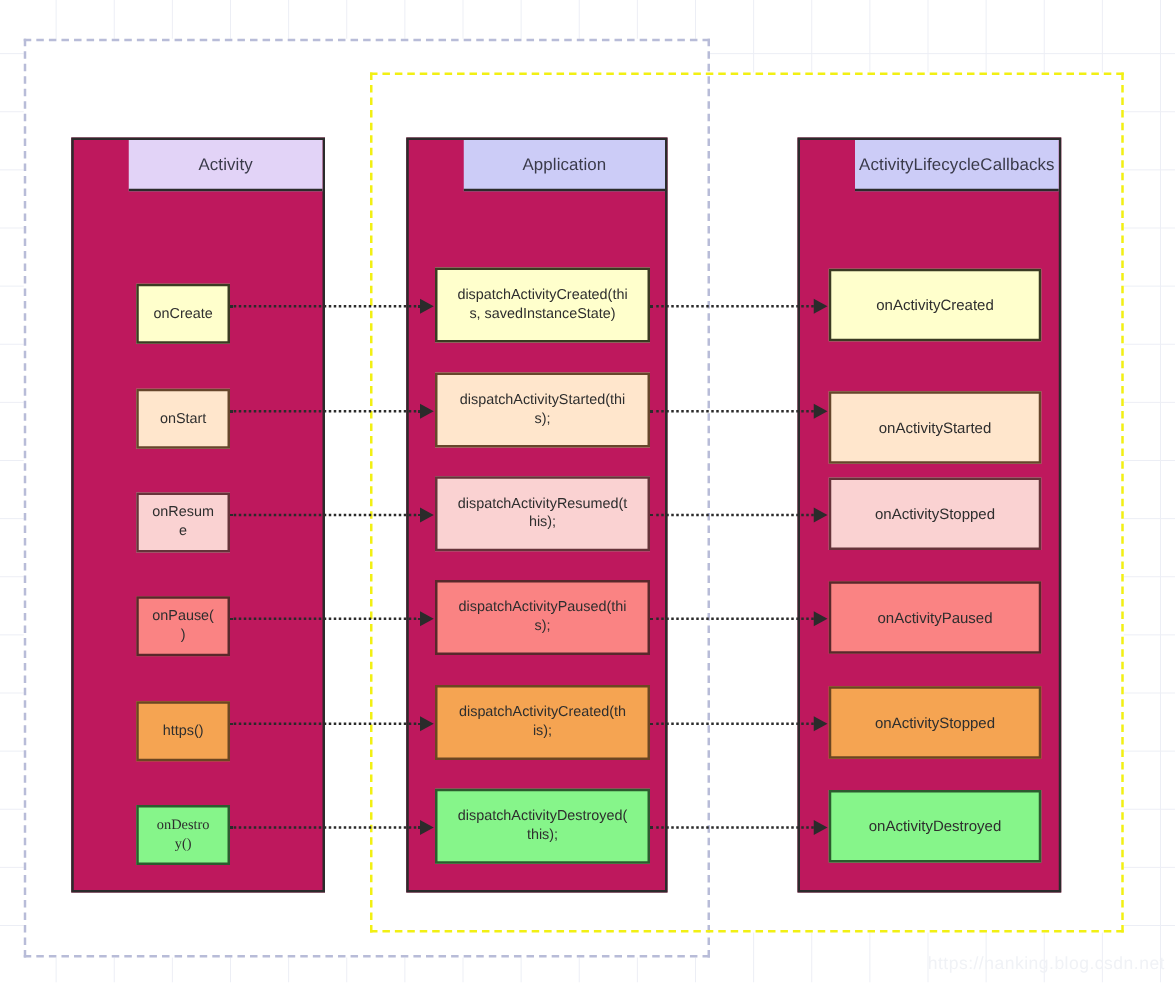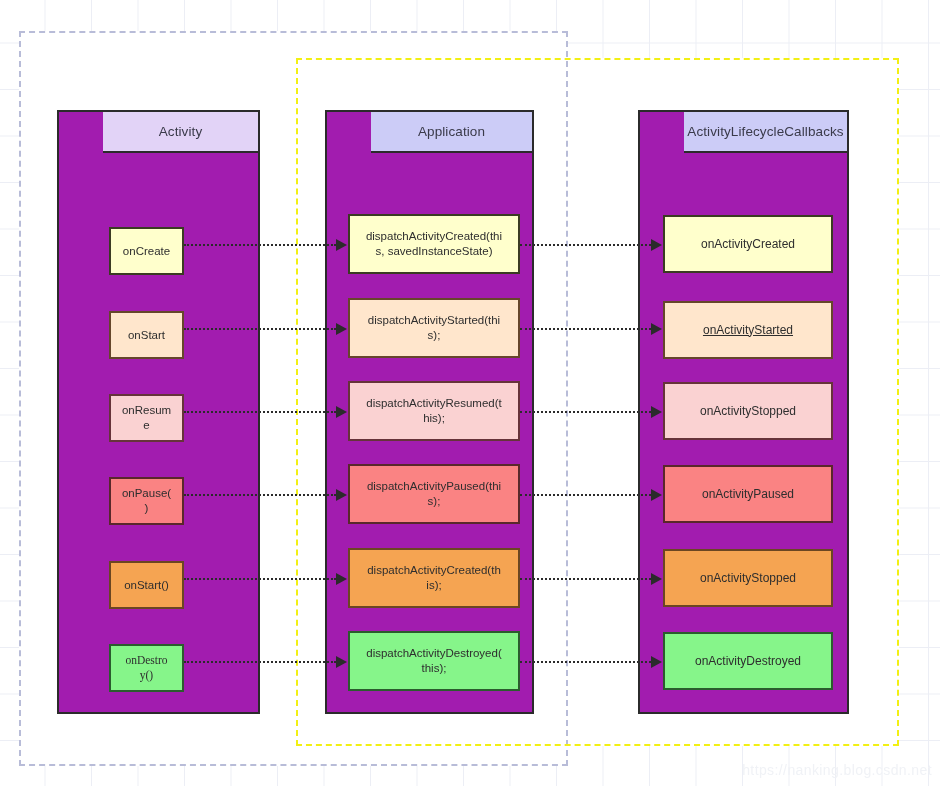--- a/index.html
+++ b/index.html
@@ -56,21 +56,21 @@
     position: absolute;
     left: 296px; top: 58px;
     width: 603px; height: 688px;
     background: #ffffff;
     z-index: 1;
   }
 
   
   .lane {
     position: absolute;
-    background: #a21caf;
+    background: #be185d;
     border: 2px solid #2b2b2b;
     box-sizing: border-box;
     z-index: 4;
     padding-left: 44px;
   }
   .lane-header {
     height: 41px;
     border-bottom: 2px solid #2b2b2b;
     box-sizing: border-box;
     display: flex;
@@ -179,21 +179,21 @@
     <div class="node mid" style="left: 348px; top: 214px; background: rgb(255, 255, 204); border-color: rgb(59, 59, 34);">dispatchActivityCreated(thi
 s, savedInstanceState)</div>
     <div class="node big" style="left: 663px; top: 215px; background: rgb(255, 255, 204); border-color: rgb(59, 59, 34);">onActivityCreated</div>
     <div class="connector" style="left: 184px; top: 244px; width: 152px;"></div>
     <div class="arrowhead" style="left: 336px; top: 239px;"></div>
     <div class="connector" style="left: 520px; top: 244px; width: 131px;"></div>
     <div class="arrowhead" style="left: 651px; top: 239px;"></div>
     <div class="node small" style="left: 109px; top: 311px; background: rgb(255, 230, 204); border-color: rgb(102, 70, 43);">onStart</div>
     <div class="node mid" style="left: 348px; top: 298px; background: rgb(255, 230, 204); border-color: rgb(102, 70, 43);">dispatchActivityStarted(thi
 s);</div>
-    <div class="node big" style="left: 663px; top: 301px; background: rgb(255, 230, 204); border-color: rgb(102, 70, 43); text-decoration: underline;">onActivityStarted</div>
+    <div class="node big" style="left: 663px; top: 313px; background: rgb(255, 230, 204); border-color: rgb(102, 70, 43);">onActivityStarted</div>
     <div class="connector" style="left: 184px; top: 328px; width: 152px;"></div>
     <div class="arrowhead" style="left: 336px; top: 323px;"></div>
     <div class="connector" style="left: 520px; top: 328px; width: 131px;"></div>
     <div class="arrowhead" style="left: 651px; top: 323px;"></div>
     <div class="node small" style="left: 109px; top: 394px; background: rgb(250, 210, 210); border-color: rgb(102, 51, 58);">onResum
 e</div>
     <div class="node mid" style="left: 348px; top: 381px; background: rgb(250, 210, 210); border-color: rgb(102, 51, 58);">dispatchActivityResumed(t
 his);</div>
     <div class="node big" style="left: 663px; top: 382px; background: rgb(250, 210, 210); border-color: rgb(102, 51, 58);">onActivityStopped</div>
     <div class="connector" style="left: 184px; top: 411px; width: 152px;"></div>
@@ -202,21 +202,21 @@
     <div class="arrowhead" style="left: 651px; top: 406px;"></div>
     <div class="node small" style="left: 109px; top: 477px; background: rgb(250, 131, 131); border-color: rgb(89, 40, 43);">onPause(
 )</div>
     <div class="node mid" style="left: 348px; top: 464px; background: rgb(250, 131, 131); border-color: rgb(89, 40, 43);">dispatchActivityPaused(thi
 s);</div>
     <div class="node big" style="left: 663px; top: 465px; background: rgb(250, 131, 131); border-color: rgb(89, 40, 43);">onActivityPaused</div>
     <div class="connector" style="left: 184px; top: 494px; width: 152px;"></div>
     <div class="arrowhead" style="left: 336px; top: 489px;"></div>
     <div class="connector" style="left: 520px; top: 494px; width: 131px;"></div>
     <div class="arrowhead" style="left: 651px; top: 489px;"></div>
-    <div class="node small" style="left: 109px; top: 561px; background: rgb(245, 164, 82); border-color: rgb(107, 70, 34);">onStart()</div>
+    <div class="node small" style="left: 109px; top: 561px; background: rgb(245, 164, 82); border-color: rgb(107, 70, 34);">https()</div>
     <div class="node mid" style="left: 348px; top: 548px; background: rgb(245, 164, 82); border-color: rgb(107, 70, 34);">dispatchActivityCreated(th
 is);</div>
     <div class="node big" style="left: 663px; top: 549px; background: rgb(245, 164, 82); border-color: rgb(107, 70, 34);">onActivityStopped</div>
     <div class="connector" style="left: 184px; top: 578px; width: 152px;"></div>
     <div class="arrowhead" style="left: 336px; top: 573px;"></div>
     <div class="connector" style="left: 520px; top: 578px; width: 131px;"></div>
     <div class="arrowhead" style="left: 651px; top: 573px;"></div>
     <div class="node small" style="left: 109px; top: 644px; background: rgb(134, 245, 138); border-color: rgb(43, 92, 46); font-family: Liberation Serif, serif;">onDestro
 y()</div>
     <div class="node mid" style="left: 348px; top: 631px; background: rgb(134, 245, 138); border-color: rgb(43, 92, 46);">dispatchActivityDestroyed(

